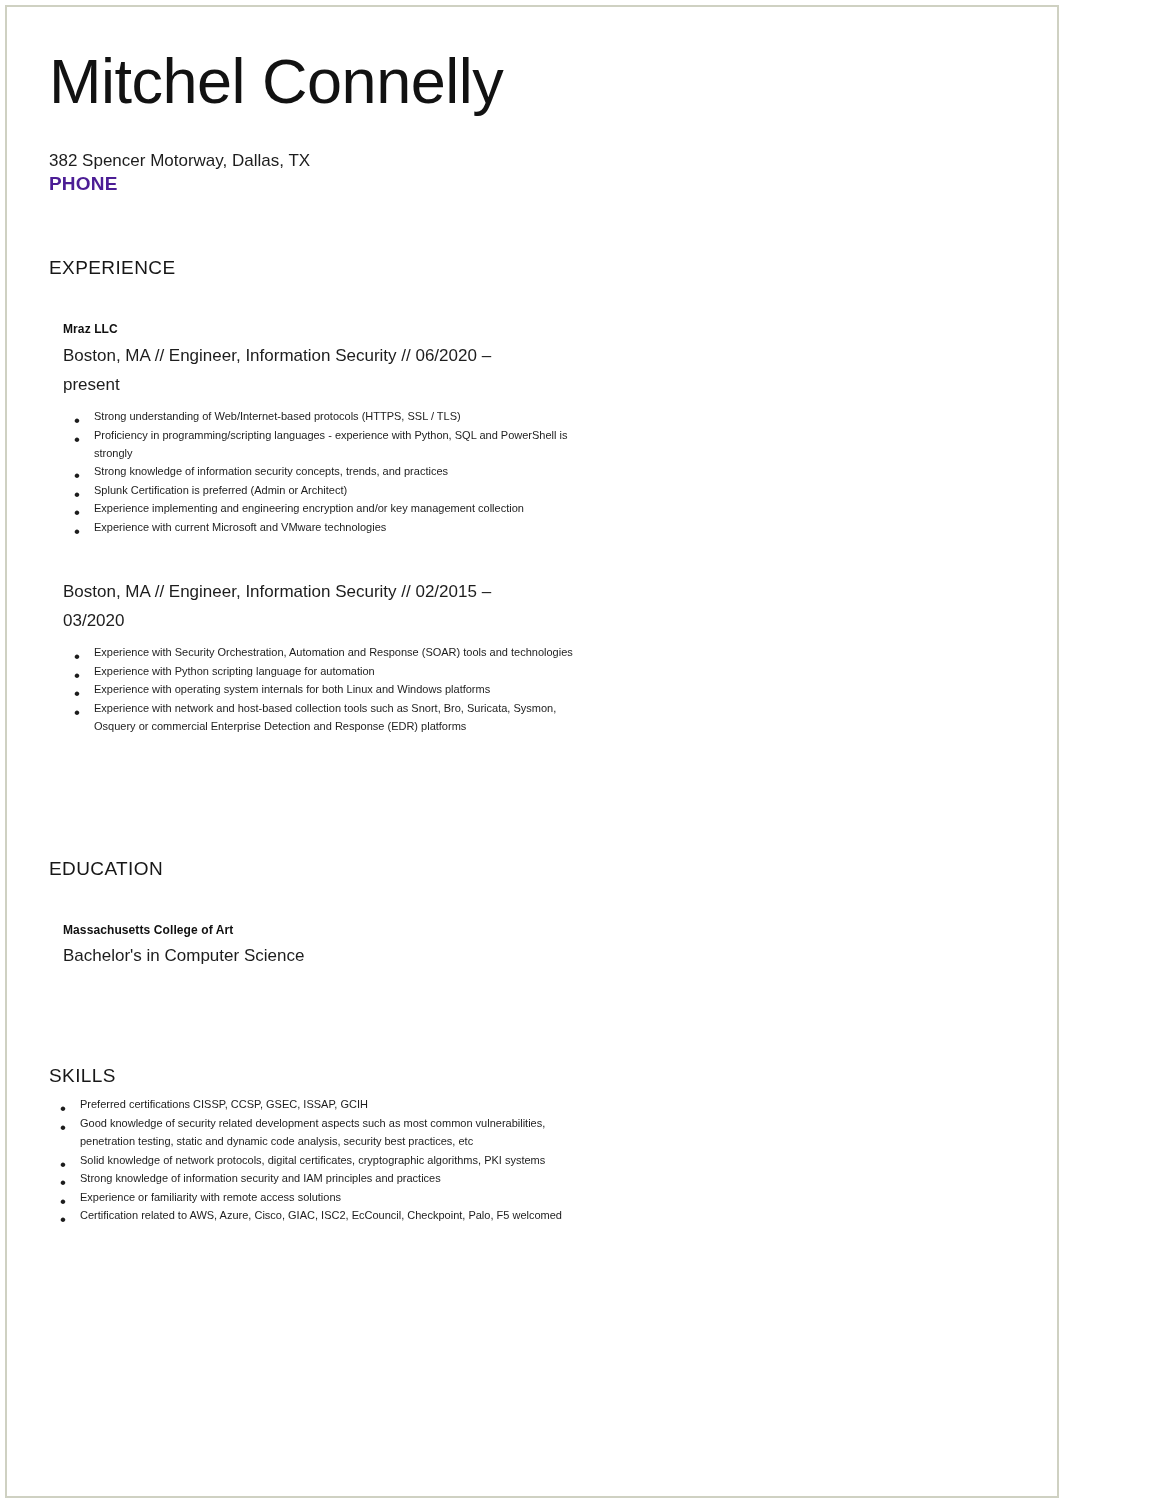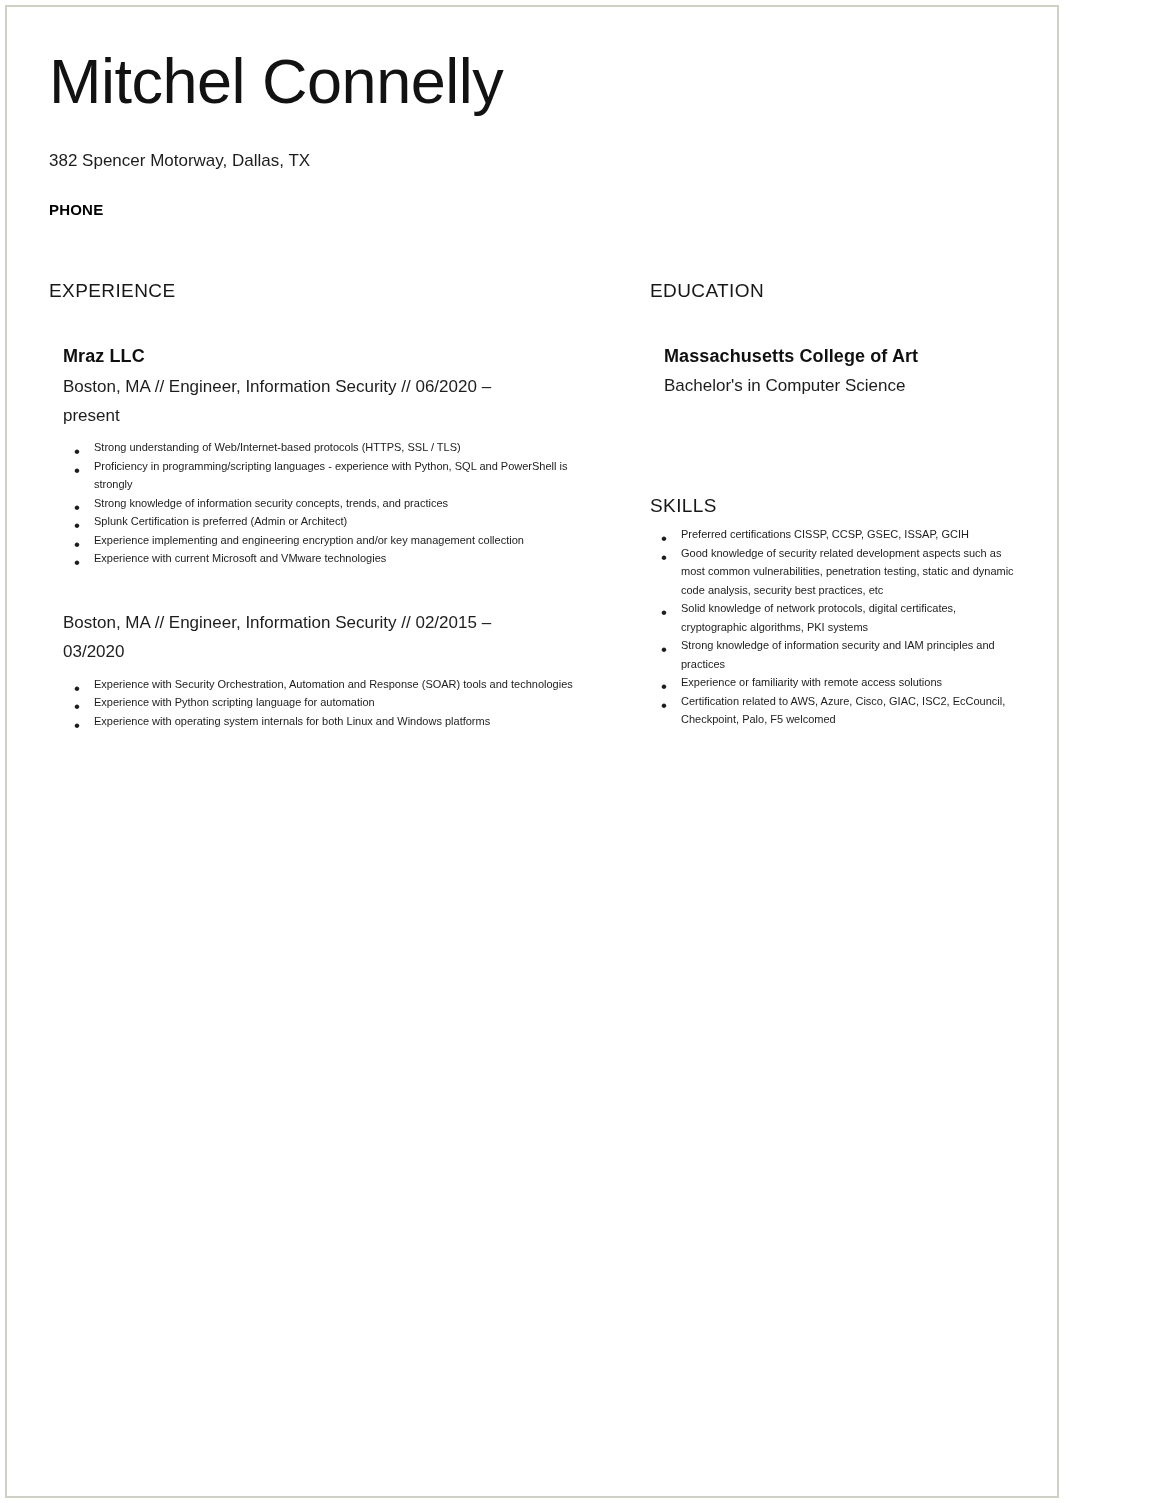--- a/index.html
+++ b/index.html
@@ -49,37 +49,37 @@
     margin: 0 0 0 0;
     padding-top: 6px;
   }
   .address {
     font-size: 17px;
     color: #1d1d1d;
     margin-top: 36px;
     line-height: 1.4;
   }
   .contact-label {
-    font-size: 15px;
+    font-size: 19px;
     font-weight: bold;
-    color: #000000;
-    margin-top: 28px;
+    color: #4c1d95;
     letter-spacing: 0.2px;
   }
   .contact-value {
     font-size: 17px;
     color: #1d1d1d;
     margin-top: 5px;
     line-height: 1.4;
   }
 
   
   .columns {
     display: flex;
     margin-top: 62px;
+    flex-direction: column;
   }
   .col-left {
     width: 553px;
     flex: 0 0 553px;
   }
   .col-gap {
     flex: 0 0 48px;
   }
   .col-right {
     flex: 1 1 auto;
@@ -94,21 +94,21 @@
   }
 
   .entry {
     margin-left: 14px;
     margin-top: 42px;
   }
   .entry.first {
     margin-top: 42px;
   }
   .entry-title {
-    font-size: 18px;
+    font-size: 12px;
     font-weight: bold;
     color: #101010;
     line-height: 1.35;
     letter-spacing: 0.1px;
   }
   .entry-meta {
     font-size: 17px;
     color: #1d1d1d;
     line-height: 1.68;
     margin-top: 5px;
@@ -192,20 +192,21 @@
             <li>Experience with current Microsoft and VMware technologies</li>
           </ul>
         </div>
 
         <div class="entry">
           <div class="entry-meta">Boston, MA // Engineer, Information Security // 02/2015 – 03/2020</div>
           <ul class="bullets left-bullets">
             <li>Experience with Security Orchestration, Automation and Response (SOAR) tools and technologies</li>
             <li>Experience with Python scripting language for automation</li>
             <li>Experience with operating system internals for both Linux and Windows platforms</li>
+            <li>Experience with network and host-based collection tools such as Snort, Bro, Suricata, Sysmon, Osquery or commercial Enterprise Detection and Response (EDR) platforms</li>
           </ul>
         </div>
       </div>
 
       <div class="col-gap"></div>
 
       <div class="col-right">
         <div class="section-title">EDUCATION</div>
 
         <div class="entry first">

